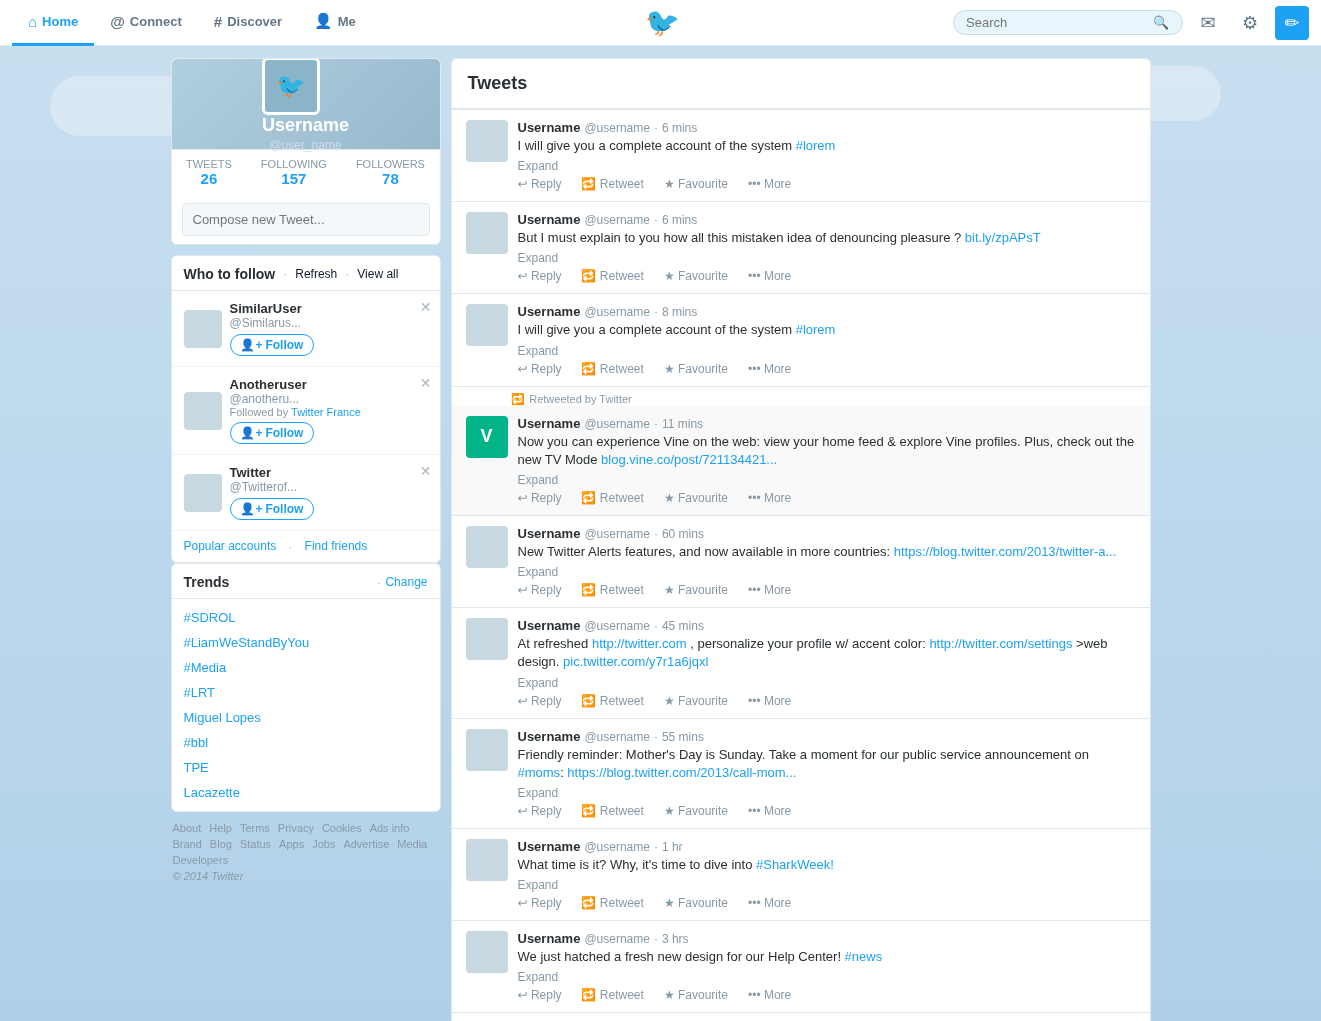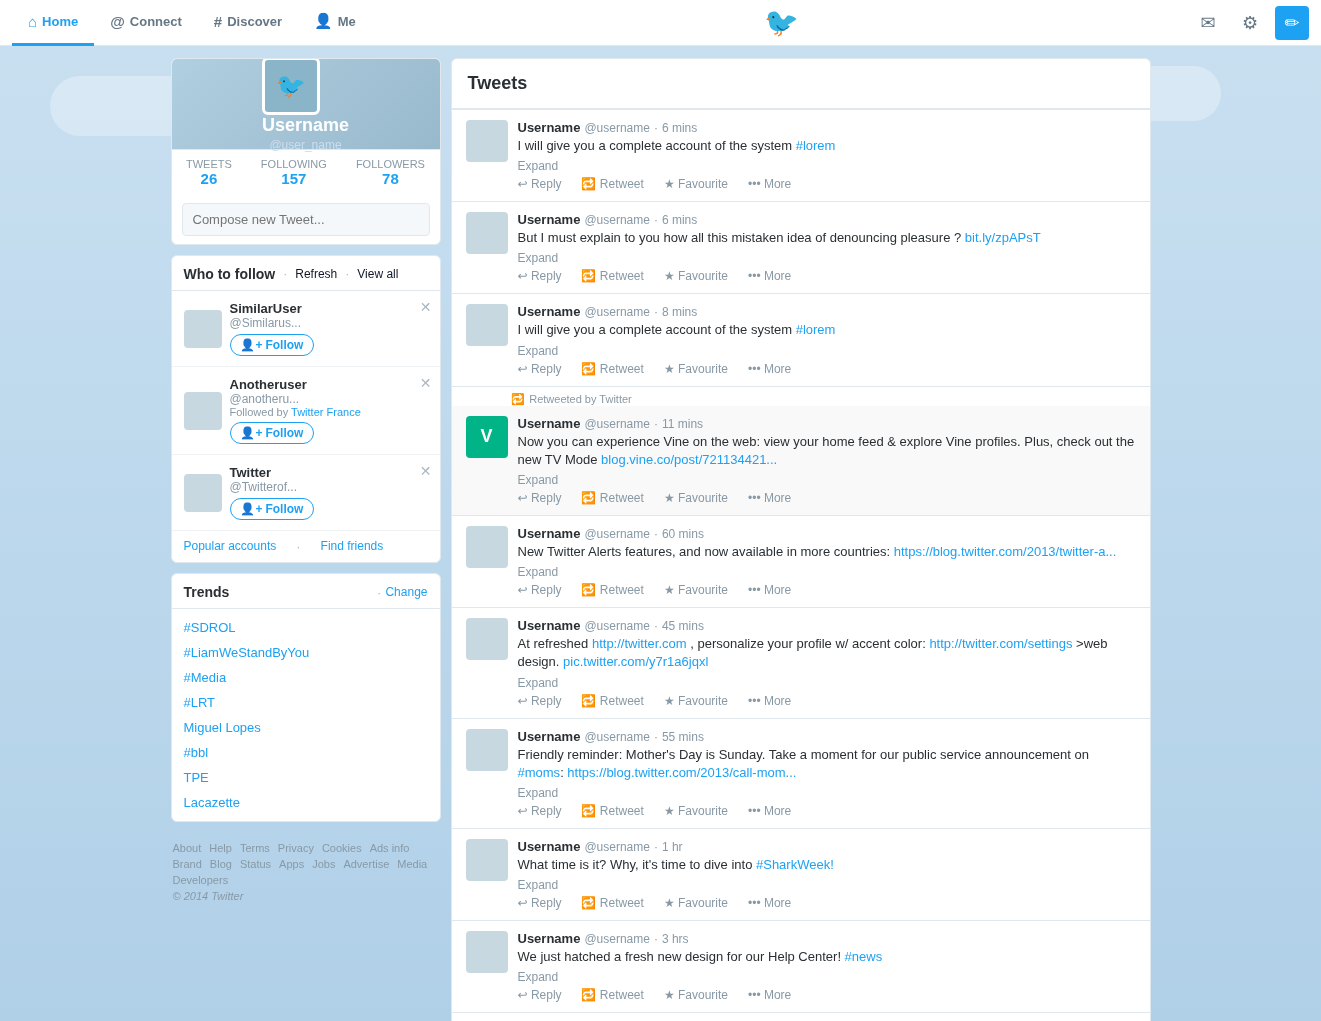--- a/index.html
+++ b/index.html
@@ -97,21 +97,20 @@
       width: 100%; border: 1px solid #e1e8ed; border-radius: 4px;
       padding: 8px 10px; font-size: 13px; color: #aab8c2;
       outline: none; background: #f5f8fa;
     }
 
     
     .widget-card {
       background: #fff;
       border: 1px solid #e1e8ed;
       border-radius: 6px;
-      margin-bottom: 10px;
       overflow: hidden;
     }
     .widget-header {
       padding: 10px 12px 8px;
       display: flex; align-items: center; gap: 6px;
       border-bottom: 1px solid #e1e8ed;
     }
     .widget-title { font-size: 14px; font-weight: bold; color: #292f33; }
     .widget-title-dot { color: #aab8c2; font-size: 12px; margin: 0 2px; }
     .widget-link { color: #0f172a; font-size: 12px; cursor: pointer; text-decoration: none; }
@@ -134,21 +133,21 @@
     .follow-btn {
       background: #fff; border: 1px solid #1da1f2;
       color: #1da1f2; border-radius: 20px;
       padding: 3px 10px; font-size: 12px; font-weight: bold;
       cursor: pointer; display: flex; align-items: center; gap: 3px;
       white-space: nowrap;
     }
     .close-btn { color: #aab8c2; cursor: pointer; font-size: 14px; position: absolute; top: 8px; right: 8px; }
     .follow-btn-wrap { margin-top: 4px; }
 
-    .widget-footer { padding: 8px 12px; display: flex; gap: 20px; }
+    .widget-footer { padding: 8px 12px; display: flex; gap: 12px; }
     .widget-footer-link { color: #1da1f2; font-size: 12px; cursor: pointer; }
     .widget-footer-dot { color: #aab8c2; }
 
     
     .trends-list { padding: 6px 0; }
     .trend-item { padding: 5px 12px; color: #1da1f2; font-size: 13px; cursor: pointer; }
     .trends-header { display: flex; align-items: center; padding: 10px 12px 8px; border-bottom: 1px solid #e1e8ed; }
     .trends-title { font-size: 14px; font-weight: bold; color: #292f33; flex: 1; }
     .trends-change { color: #1da1f2; font-size: 12px; cursor: pointer; }
 
@@ -244,20 +243,24 @@
     </a>
     <a class="nav-item">
       <span class="nav-icon">👤</span>
       <span>Me</span>
     </a>
   </div>
   <div class="nav-center">
     <span class="twitter-logo">🐦</span>
   </div>
   <div class="nav-right">
+    <div class="search-box">
+      <input type="text" placeholder="Search" style="">
+      <span class="search-icon-btn">🔍</span>
+    </div>
     <div class="nav-icon-btn">✉</div>
     <div class="nav-icon-btn">⚙</div>
     <div class="nav-icon-btn compose">✏</div>
   </div>
 </nav>
 
 <div class="main-container">
 
   <aside class="sidebar">
 

